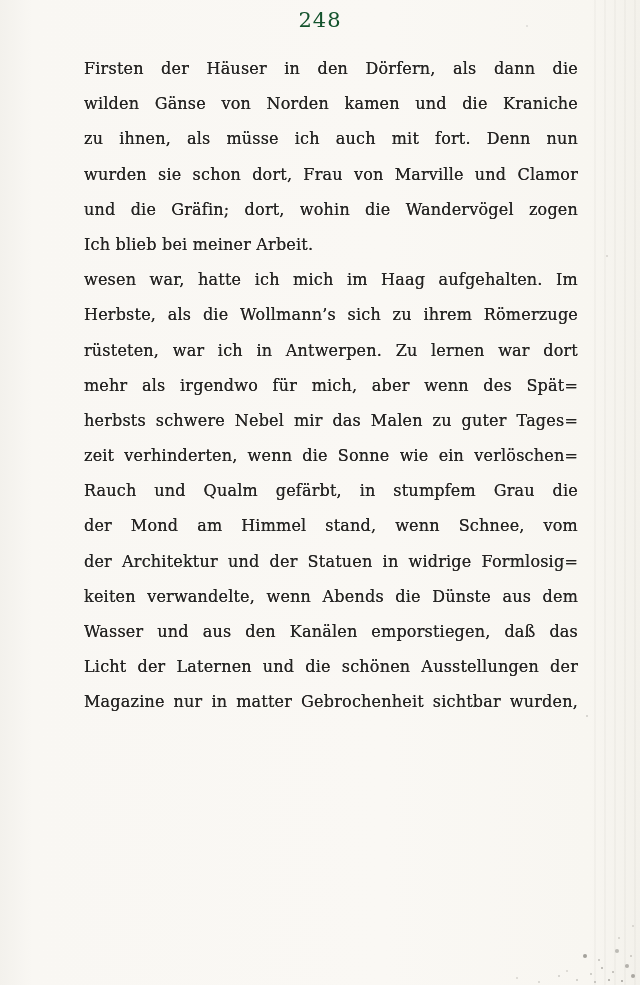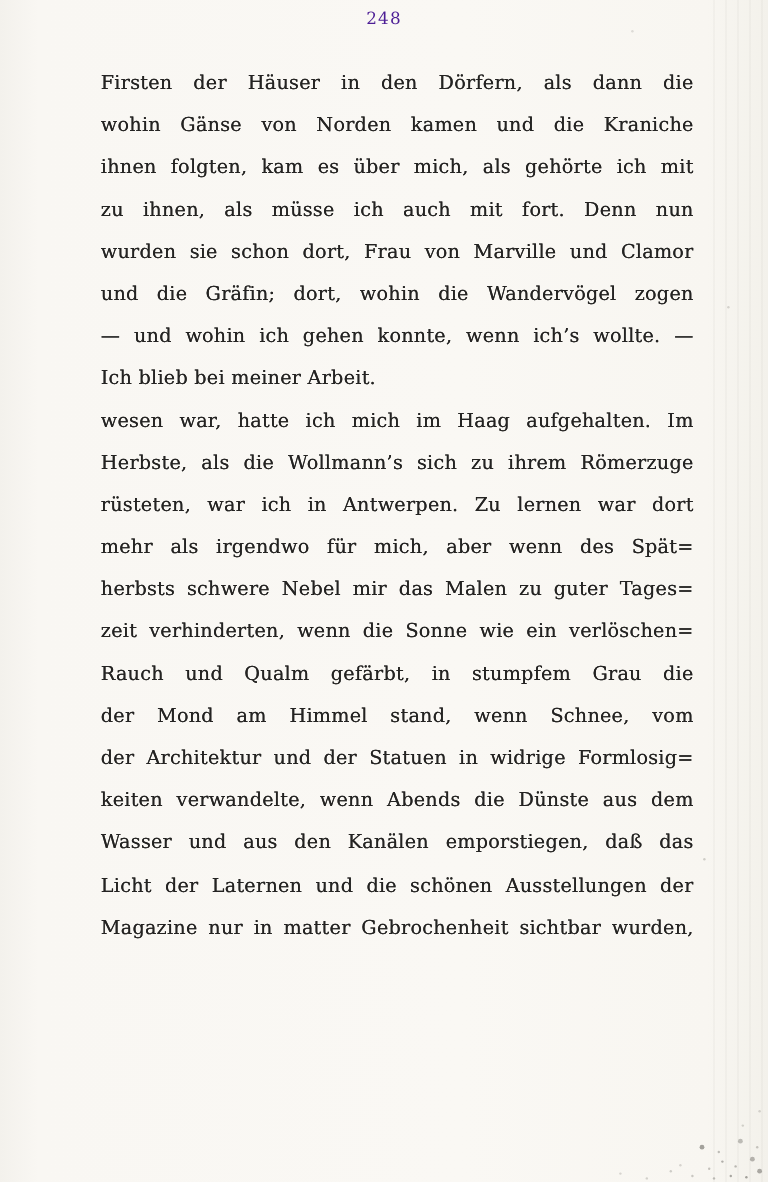--- a/index.html
+++ b/index.html
@@ -14,23 +14,23 @@
     background: linear-gradient(90deg, #f3f1ec 0%, #f9f7f3 5%, #faf8f4 60%, #f8f6f1 92%, #f3f1eb 100%);
     font-family: "DejaVu Serif", "Liberation Serif", serif;
   }
 
   .page-number {
     position: absolute;
     top: 8px;
     left: 0;
     width: 100%;
     text-align: center;
-    font-size: 14px;
+    font-size: 21px;
     letter-spacing: 1px;
-    color: #4c1d95;
+    color: #14532d;
   }
 
   .text-block {
     position: absolute;
     left: 84px;
     top: 51px;
     width: 494px;
     color: #242322;
   }
 
@@ -109,26 +109,24 @@
 </style>
 </head>
 <body>
 
 <div class="page-number">248</div>
 
 <div class="text-block">
 
   <div>
     <div class="line">Firsten der Häuser in den Dörfern, als dann die</div>
-    <div class="line">wohin Gänse von Norden kamen und die Kraniche</div>
-    <div class="line">ihnen folgten, kam es über mich, als gehörte ich mit</div>
+    <div class="line">wilden Gänse von Norden kamen und die Kraniche</div>
     <div class="line">zu ihnen, als müsse ich auch mit fort. Denn nun</div>
     <div class="line">wurden sie schon dort, Frau von Marville und Clamor</div>
     <div class="line">und die Gräfin; dort, wohin die Wandervögel zogen</div>
-    <div class="line">— und wohin ich gehen konnte, wenn ich’s wollte. —</div>
     <div class="line flush">Ich blieb bei meiner Arbeit.</div>
   </div>
 
   <div>
     <div class="line">wesen war, hatte ich mich im Haag aufgehalten. Im</div>
     <div class="line">Herbste, als die Wollmann’s sich zu ihrem Römerzuge</div>
     <div class="line">rüsteten, war ich in Antwerpen. Zu lernen war dort</div>
     <div class="line">mehr als irgendwo für mich, aber wenn des Spät=</div>
     <div class="line">herbsts schwere Nebel mir das Malen zu guter Tages=</div>
     <div class="line">zeit verhinderten, wenn die Sonne wie ein verlöschen=</div>

